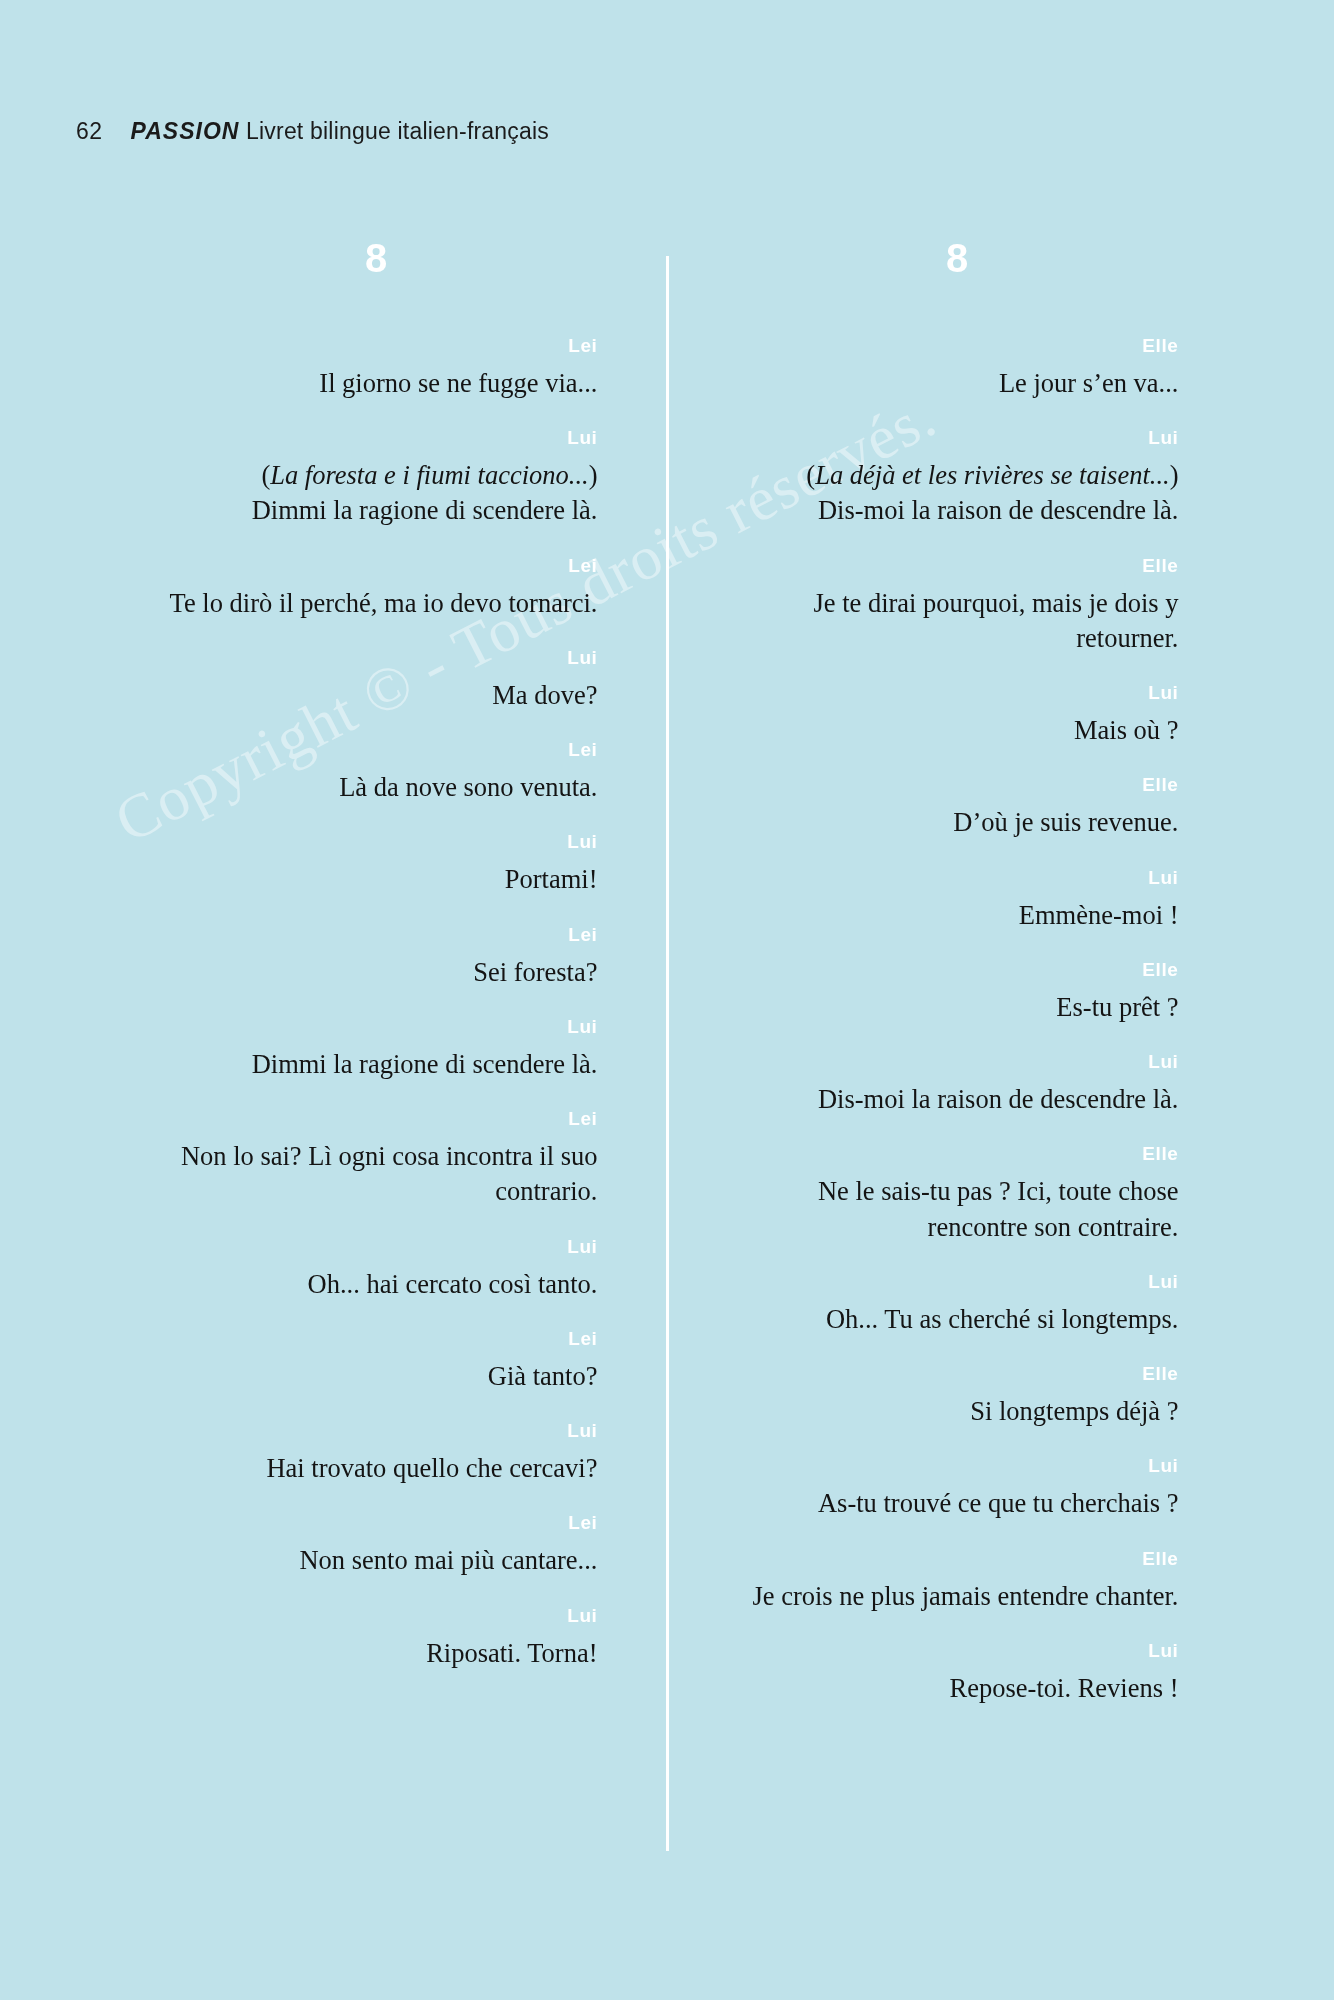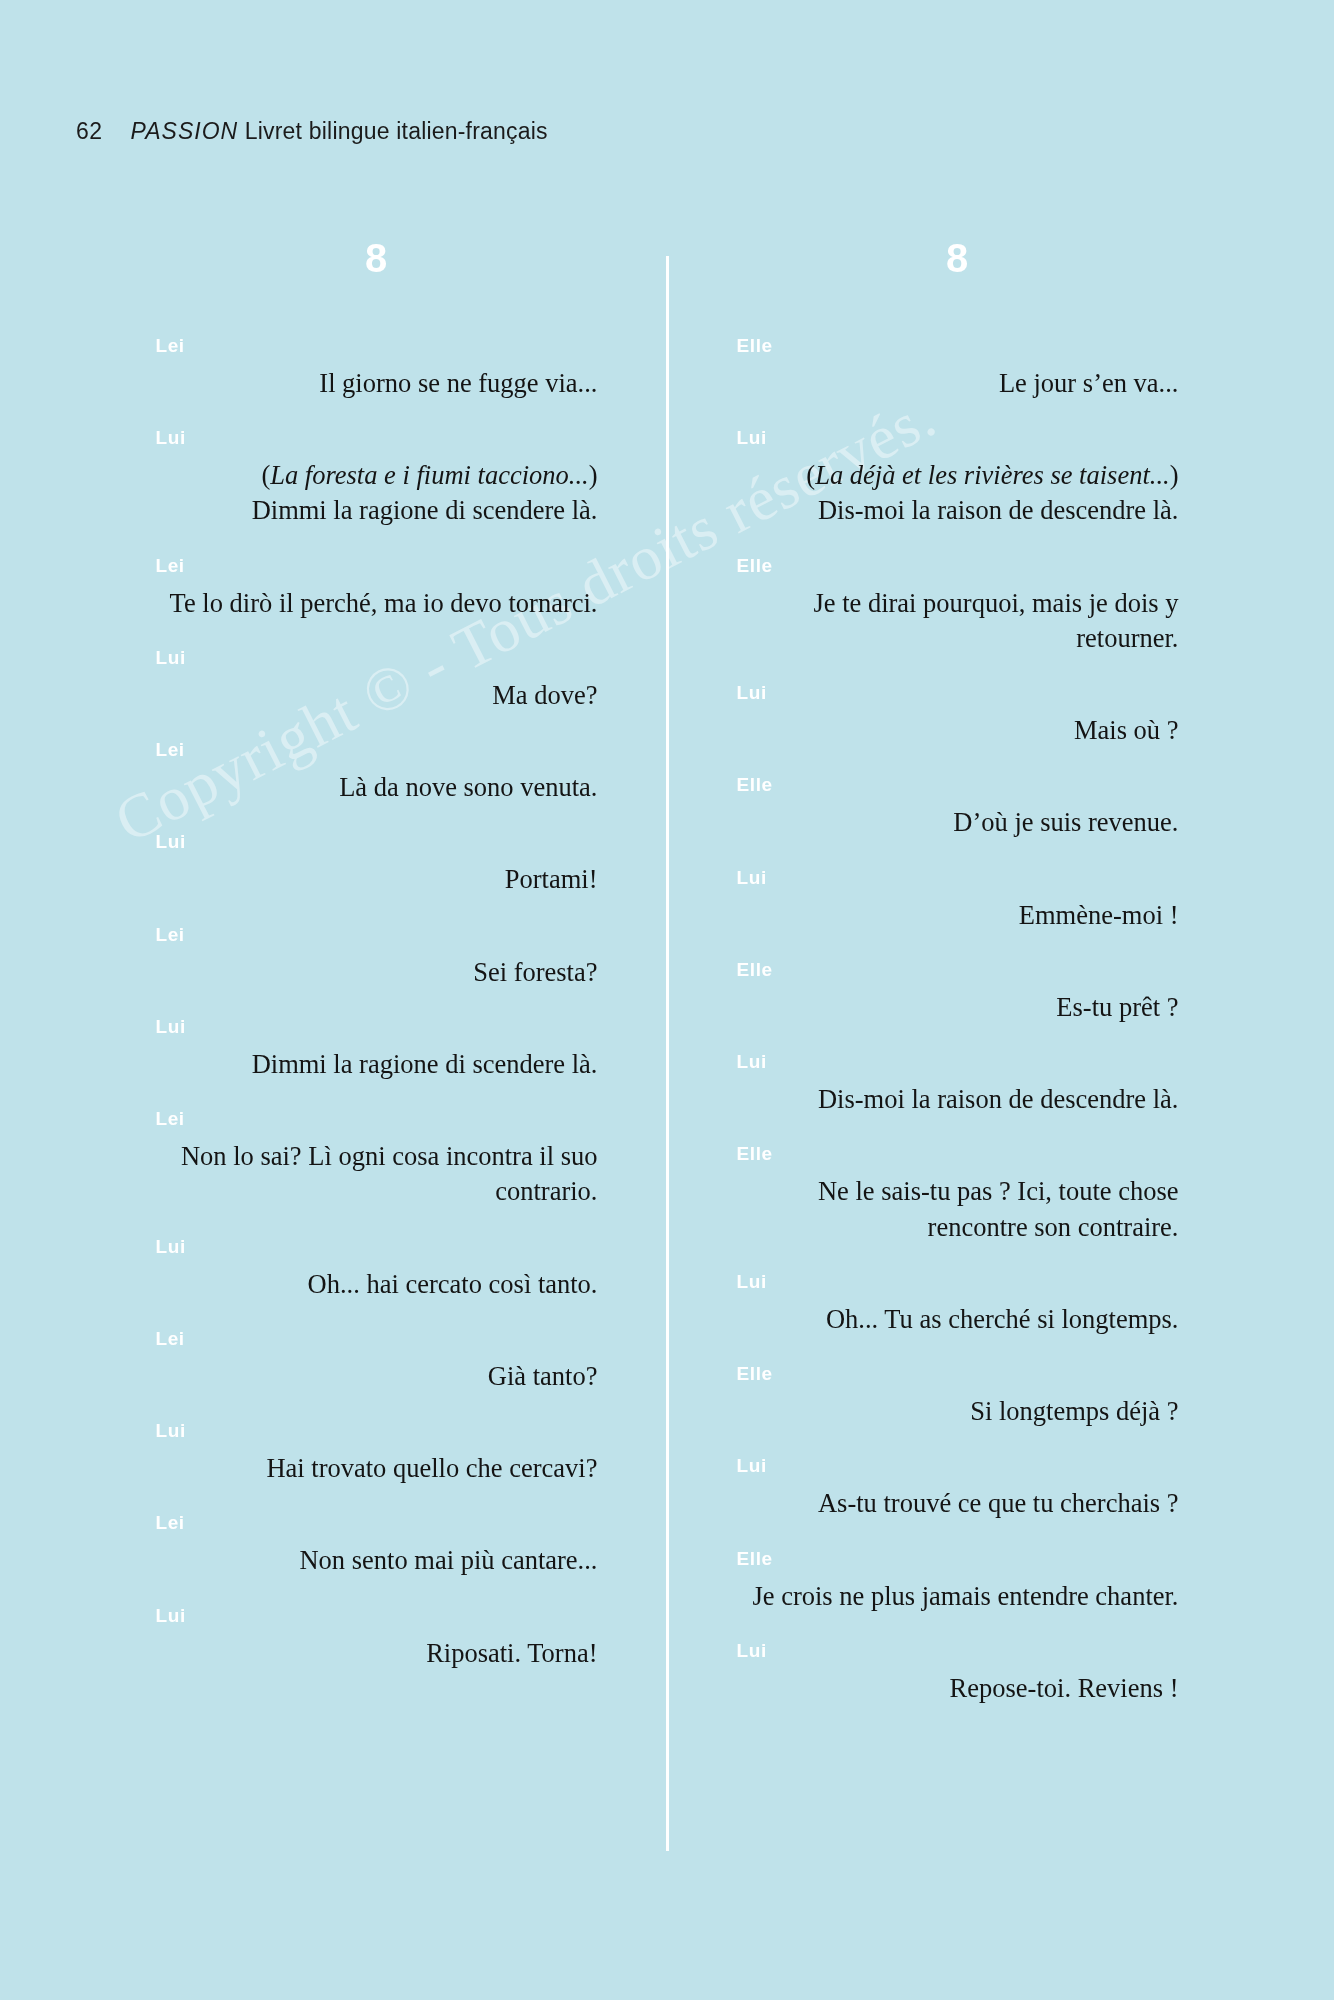--- a/index.html
+++ b/index.html
@@ -31,21 +31,21 @@
     color: #1b1b1b;
     letter-spacing: 0.5px;
   }
   .running-title {
     font-size: 23px;
     color: #1b1b1b;
     letter-spacing: 0.2px;
   }
   .running-title .work {
     font-style: italic;
-    font-weight: 400;
+    font-weight: 700;
     letter-spacing: 1px;
   }
 
   
   .watermark {
     position: absolute;
     left: 120px;
     top: 790px;
     width: 1020px;
     text-align: left;
@@ -89,21 +89,21 @@
     font-weight: 700;
     color: #ffffff;
     margin-bottom: 54px;
     letter-spacing: 1px;
   }
 
   .speech {
     margin-bottom: 26px;
   }
   .speaker {
-    text-align: left;
+    text-align: right;
     font-family: "Liberation Sans", sans-serif;
     font-size: 19px;
     font-weight: 700;
     color: #ffffff;
     letter-spacing: 0.6px;
     margin-bottom: 9px;
   }
   .line {
     text-align: right;
     font-size: 26.5px;

